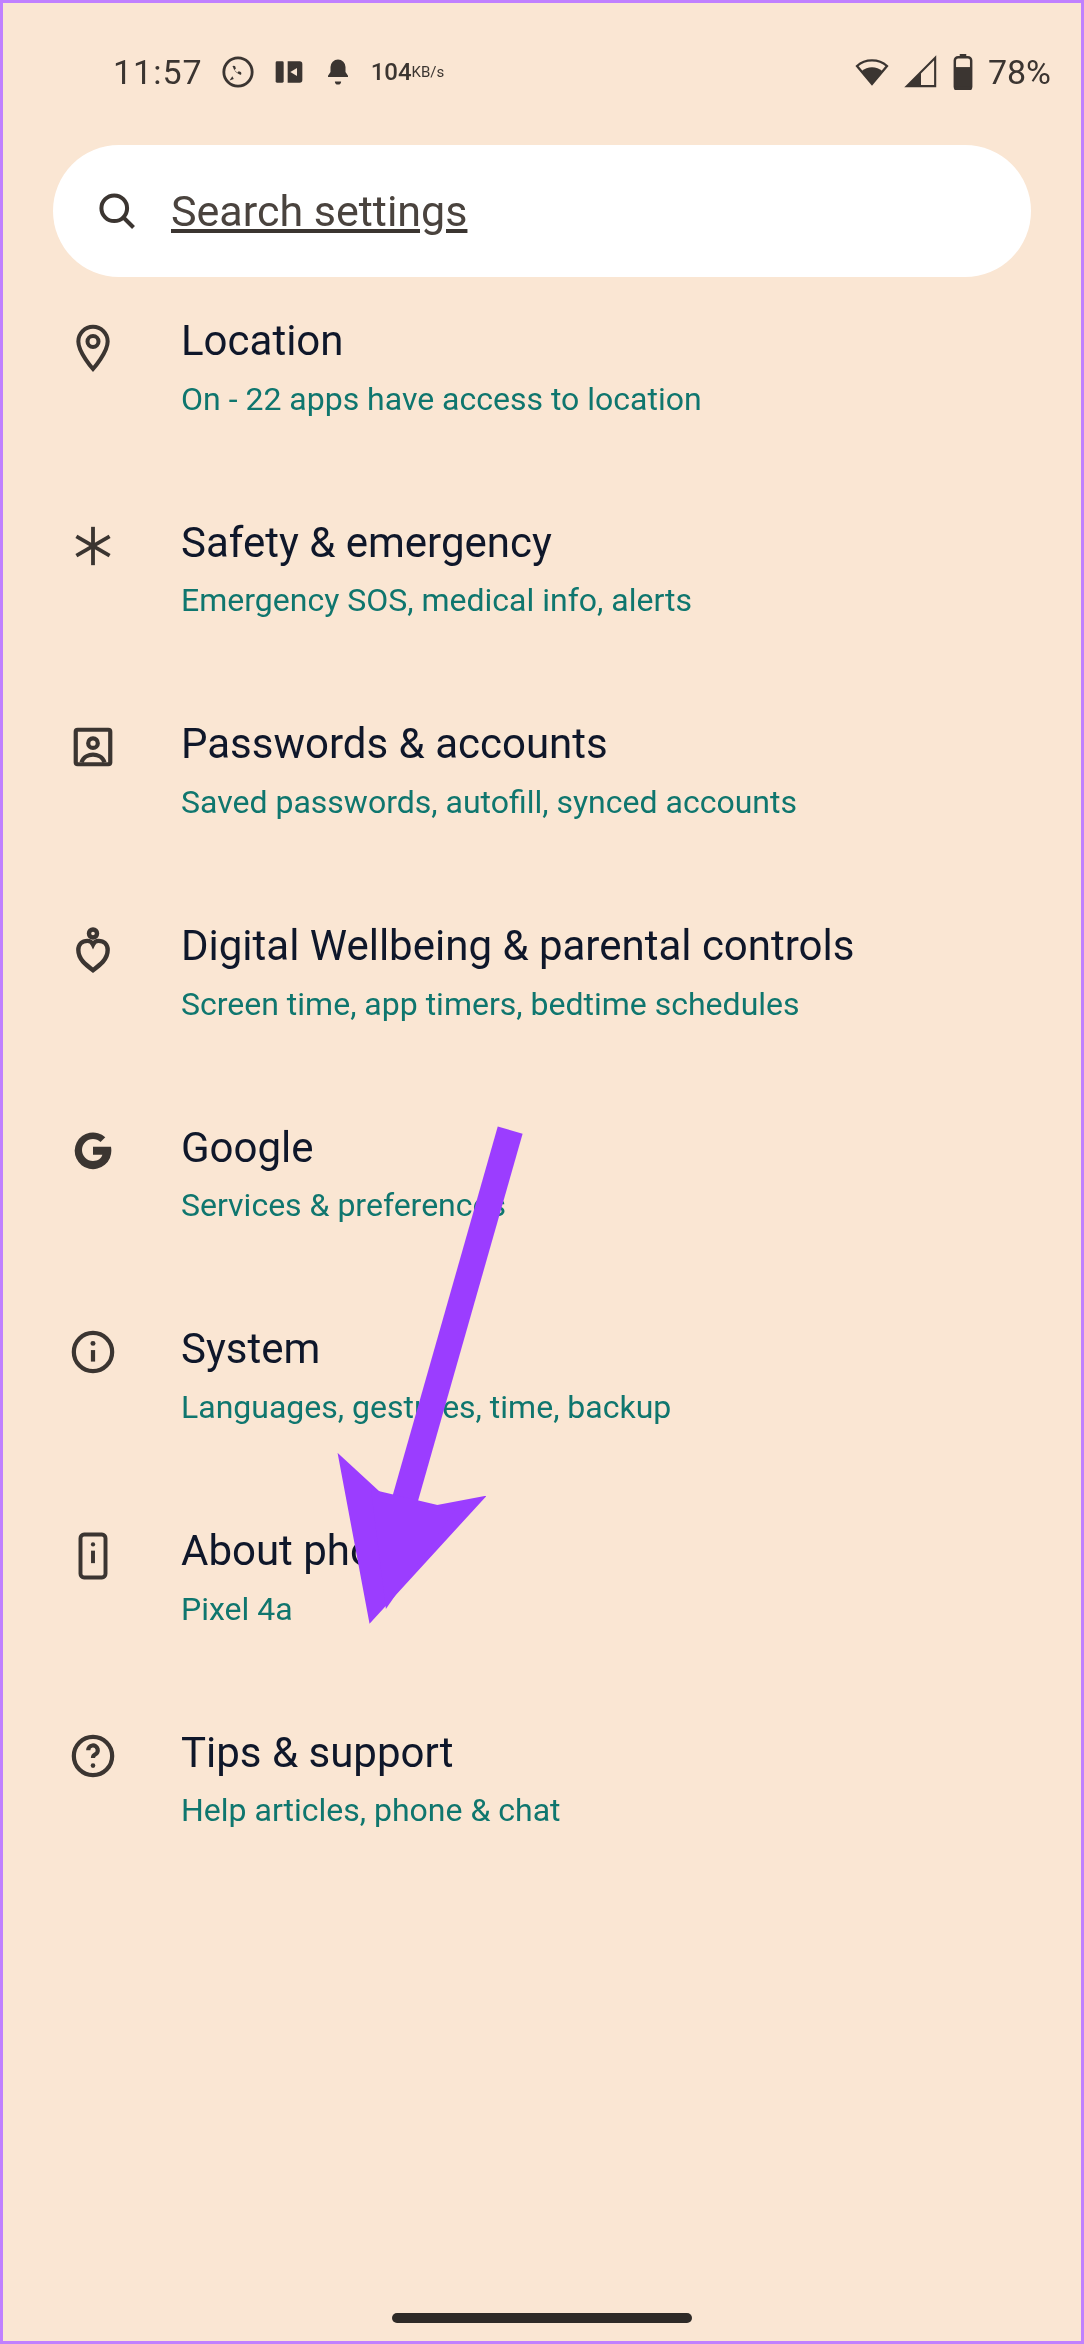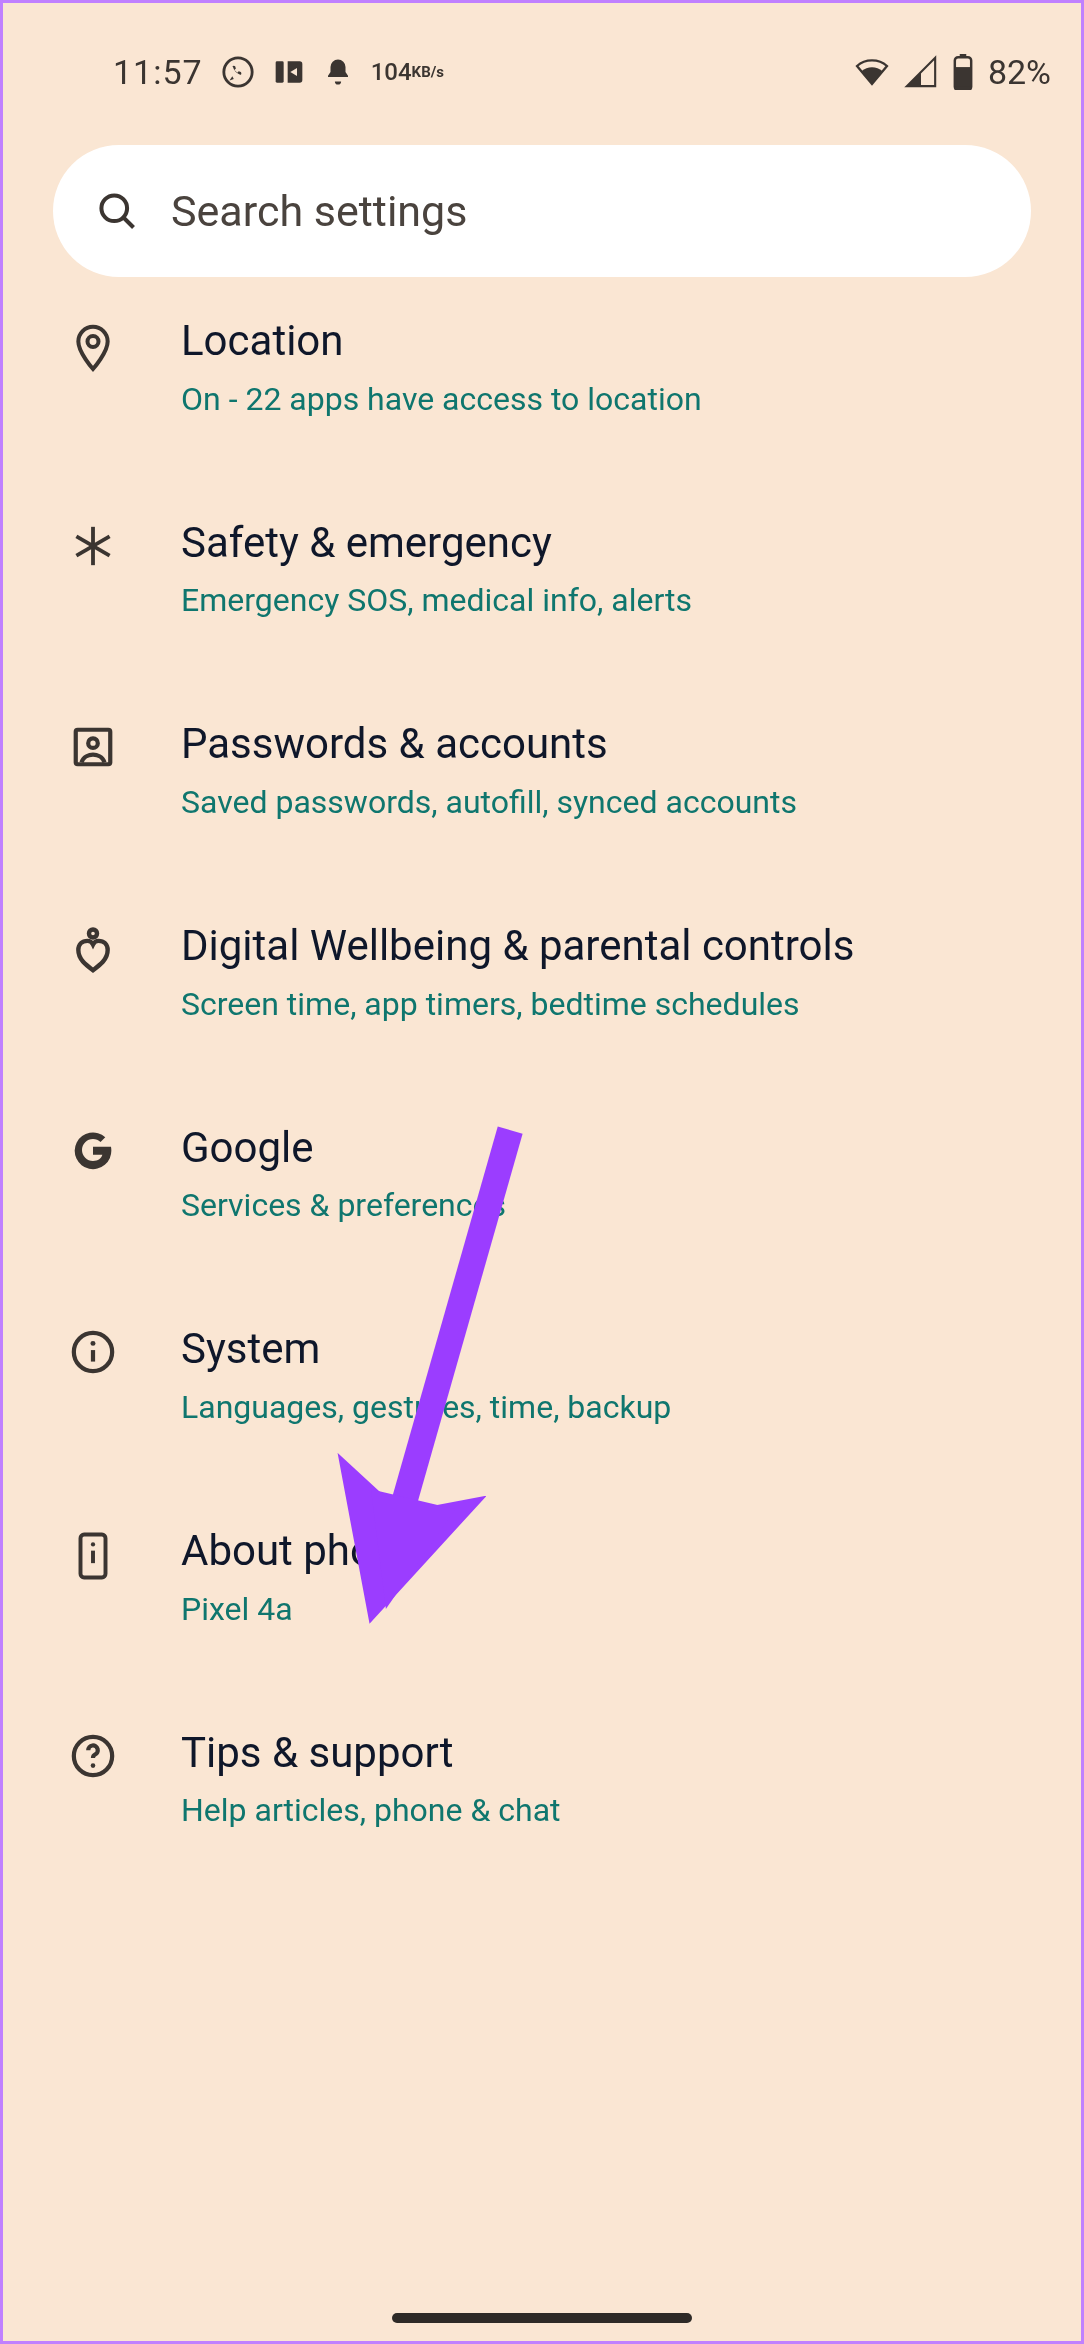--- a/index.html
+++ b/index.html
@@ -47,32 +47,33 @@
   .sb-icon { display: inline-flex; align-items: center; justify-content: center; }
   .sb-right {
     margin-left: auto;
     display: flex;
     align-items: center;
     gap: 14px;
   }
   .sb-pct { font-size: 34px; font-weight: 400; }
   .sb-speed { display: inline-flex; flex-direction: row; align-items: center; line-height: 1; }
   .sb-speed-num { font-size: 24px; font-weight: 500; }
-  .sb-speed-unit { font-size: 15px; font-weight: 700; }
+  .sb-speed-unit { font-size: 15px; font-weight: 400; }
 
   
   .search-wrap { padding: 32px 50px 10px 50px; }
   .search-bar {
     background: var(--surface);
     border-radius: 72px;
     height: 132px;
     display: flex;
     align-items: center;
     padding: 0 42px;
     gap: 32px;
+    text-decoration: underline;
   }
   .search-placeholder {
     font-size: 43px;
     color: #4a433e;
     letter-spacing: 0px;
   }
 
   
   .settings-list {
     padding: 0 0 0 0;
@@ -179,21 +180,21 @@
       </span>
 
       <span class="sb-icon">
         <svg width="22" height="36" viewBox="0 0 12 22">
           <rect x="4" y="0" width="4" height="2" fill="#3b3531"></rect>
           <rect x="1" y="2" width="10" height="20" rx="2" fill="none" stroke="#3b3531" stroke-width="1.5"></rect>
           <rect x="1" y="8" width="10" height="14" rx="0" fill="#3b3531"></rect>
           <path d="M1 20a2 2 0 0 0 2 2h6a2 2 0 0 0 2-2v-0H1z" fill="#3b3531"></path>
         </svg>
       </span>
-      <span class="sb-pct">82%</span>
+      <span class="sb-pct">78%</span>
     </div>
   </div>
 
   <div class="search-wrap">
     <div class="search-bar">
       <span class="sb-icon">
         <svg width="44" height="44" viewBox="0 0 24 24" fill="none" stroke="#3b3531" stroke-width="2.2">
           <circle cx="10.5" cy="10.5" r="7"></circle>
           <line x1="21" y1="21" x2="15.8" y2="15.8"></line>
         </svg>

